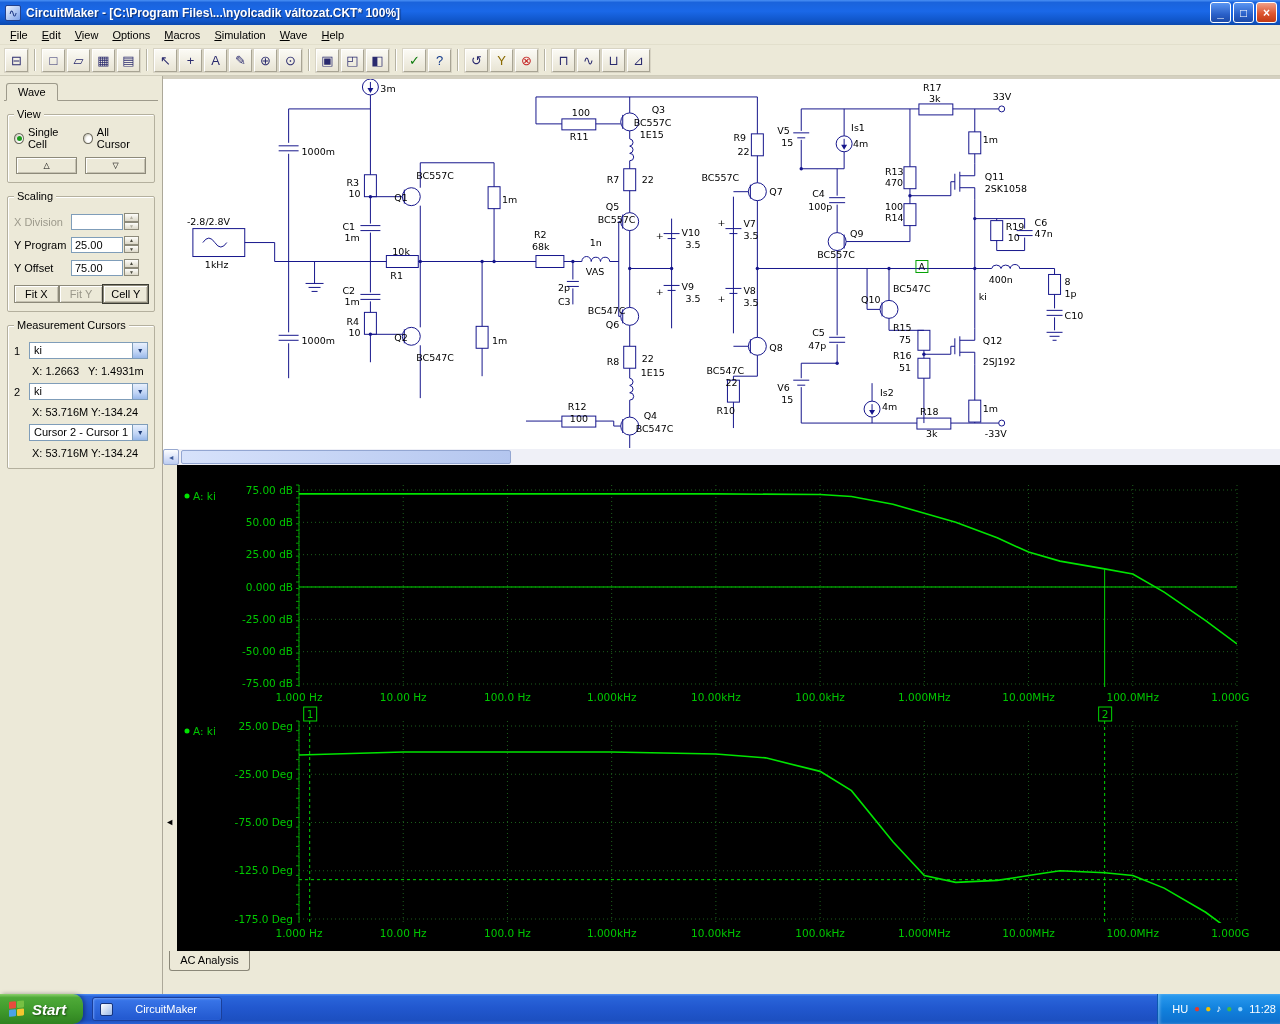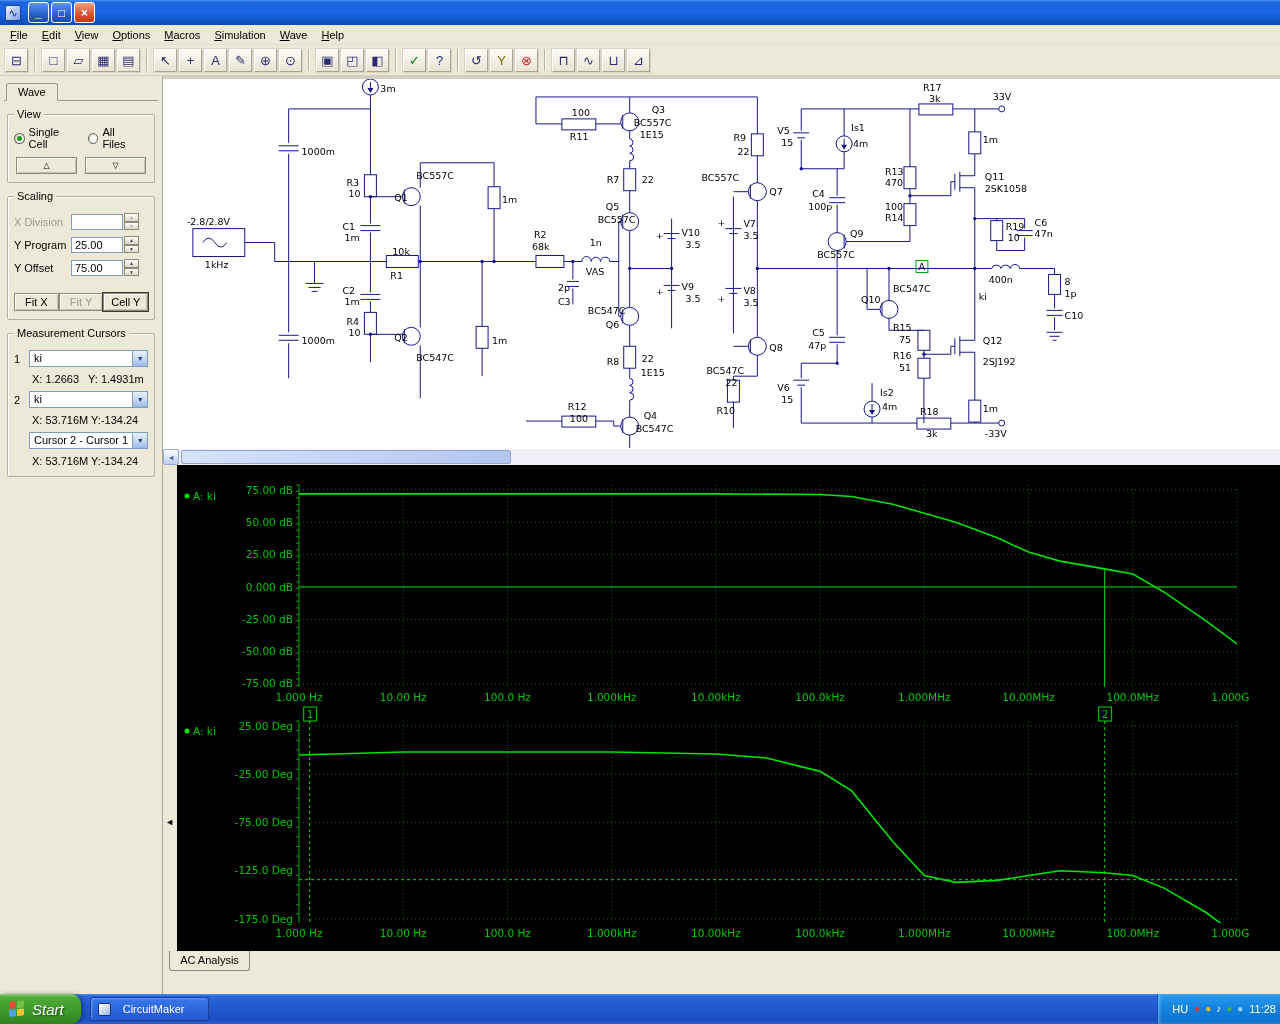--- a/index.html
+++ b/index.html
@@ -36,21 +36,21 @@
   .xpbtn.tri{flex:1;height:17px;font-size:8px;line-height:11px}
   .xpbtn.dis{color:#9a978a}
   .xpbtn.focused{box-shadow:inset 1px 1px 0 #fff,inset -1px -1px 0 #c6c2b2,0 0 0 1px #3c3c34}
   .srow{display:flex;align-items:center;margin:6px 2px}
   .slabel{width:57px}
   .slabel.dis{color:#9d9a8c}
   .xpinput{width:52px;height:16px;border:1px solid #7f9db9;background:#fff;font-size:11px;padding:0 3px;font-family:"Liberation Sans",sans-serif}
   .spin{width:15px;height:17px;display:flex;flex-direction:column;margin-left:1px}
   .spin span{flex:1;border:1px solid #8d8a7a;background:linear-gradient(#fdfdfa,#dcd8c8);font-size:5px;line-height:6px;text-align:center;color:#4a4a3e}
   .spin.dis span{color:#b3b0a2}
-  .btnrow{display:flex;margin:17px 2px 2px}
+  .btnrow{display:flex;margin:9px 2px 2px}
   .btnrow .xpbtn{flex:1;height:18px;font-size:11px}
   .combo{display:flex;height:17px;border:1px solid #7f9db9;background:#fff;flex:1}
   .combo .cval{flex:1;padding:1px 4px;overflow:hidden;white-space:nowrap}
   .combo .carr{width:15px;background:linear-gradient(180deg,#e8f0fd,#c0d4f5 60%,#98b8ea);border-left:1px solid #7f9db9;display:flex;align-items:center;justify-content:center;font-size:7px;color:#1e3c78}
   .crow{display:flex;align-items:center;margin:6px 2px;gap:5px}
   .cidx{width:10px}
   .readout{margin:3px 2px 3px 20px;white-space:pre}
 
   .main-col{flex:1;display:flex;flex-direction:column;background:#ece9d8}
   .schem-wrap{position:relative;height:389px;border-top:3px solid #d4d0c0}
@@ -69,35 +69,36 @@
   .split-arrow{position:absolute;left:2px;top:352px;font-size:9px;color:#000}
   .plots{width:1180px;background:#000}
   #plots-svg text{font-family:"DejaVu Sans",sans-serif;font-size:10.5px;fill:#00c800}
   .plot-right{flex:1;background:#ece9d8}
   .tabrow{height:22px;background:#ece9d8;display:flex;align-items:flex-start;padding-left:6px}
   .actab{padding:3px 10px 4px;border:1px solid #8a8778;border-top:none;background:#ece9d8;border-radius:0 0 3px 3px}
   .filler{flex:1;background:#ece9d8}
 
   
   .taskbar{position:absolute;left:0;bottom:0;width:1280px;height:30px;background:linear-gradient(180deg,#4f8ef5 0%,#2a65da 8%,#2258cf 45%,#1c4fc0 88%,#2b63d6 100%);display:flex;align-items:stretch}
-  .start{display:flex;align-items:center;gap:6px;padding:0 17px 0 9px;background:linear-gradient(180deg,#8cd06c 0%,#4faa38 12%,#3f9a2c 55%,#2f8220 100%);border-radius:0 10px 10px 0;box-shadow:2px 0 4px rgba(0,0,0,.35);color:#fff;font-size:15px;font-weight:normal;font-style:italic;text-shadow:1px 1px 2px #1a4a10}
+  .start{display:flex;align-items:center;gap:6px;padding:0 17px 0 9px;background:linear-gradient(180deg,#8cd06c 0%,#4faa38 12%,#3f9a2c 55%,#2f8220 100%);border-radius:0 10px 10px 0;box-shadow:2px 0 4px rgba(0,0,0,.35);color:#fff;font-size:15px;font-weight:bold;font-style:italic;text-shadow:1px 1px 2px #1a4a10}
   .flag{width:17px;height:16px;display:grid;grid-template-columns:7px 7px;grid-template-rows:7px 7px;gap:1px;transform:skewY(-6deg)}
   .flag i{border-radius:1px}
-  .task{display:flex;align-items:center;gap:12px;margin:3px 2px 3px 9px;padding:0 24px 0 7px;background:linear-gradient(180deg,#3a77ea,#2258cf);border:1px solid #1a3f9a;border-radius:3px;color:#fff;box-shadow:inset 1px 1px 2px #6a9af5}
+  .task{display:flex;align-items:center;gap:22px;margin:3px 2px 3px 9px;padding:0 24px 0 7px;background:linear-gradient(180deg,#3a77ea,#2258cf);border:1px solid #1a3f9a;border-radius:3px;color:#fff;box-shadow:inset 1px 1px 2px #6a9af5}
   .ticon{width:13px;height:13px;background:linear-gradient(135deg,#fff,#9ab8e8);border:1px solid #16337a;border-radius:2px}
   .tray{margin-left:auto;display:flex;align-items:center;gap:6px;padding:0 4px 0 14px;background:linear-gradient(180deg,#2a9bf0 0%,#1181dd 50%,#0d6ecc 100%);border-left:1px solid #0a58b0;box-shadow:inset 2px 0 3px rgba(255,255,255,.3);color:#fff}
   .ticn{font-size:10px;line-height:1}
 </style>
 </head>
 <body>
 
 <div class="screen">
 
   <div class="titlebar">
     <span class="app-icon">∿</span>
+    <span class="title-text">CircuitMaker - [C:\Program Files\...\nyolcadik változat.CKT* 100%]</span>
     <span class="tb-btn">_</span>
     <span class="tb-btn">□</span>
     <span class="tb-btn close">×</span>
   </div>
 
   <div class="menubar" id="menubar">
       <div class="mitem"><u>F</u>ile</div>
       <div class="mitem"><u>E</u>dit</div>
       <div class="mitem"><u>V</u>iew</div>
       <div class="mitem"><u>O</u>ptions</div>
@@ -144,21 +145,21 @@
     <div class="sidebar">
       <div class="side-tabs">
         <div class="wave-tab">Wave</div>
       </div>
       <div class="group">
         <span class="glabel">View</span>
         <div class="radio-row" id="view-radios">
             <span class="radio on"></span>
             <span class="rlabel">Single Cell</span>
             <span class="radio"></span>
-            <span class="rlabel">All Files</span>
+            <span class="rlabel">All Cursor</span>
           </div>
         <div class="updown-row">
           <div class="xpbtn tri">△</div>
           <div class="xpbtn tri">▽</div>
         </div>
       </div>
       <div class="group">
         <span class="glabel">Scaling</span>
         <div id="scaling-rows">
             <div class="srow">

